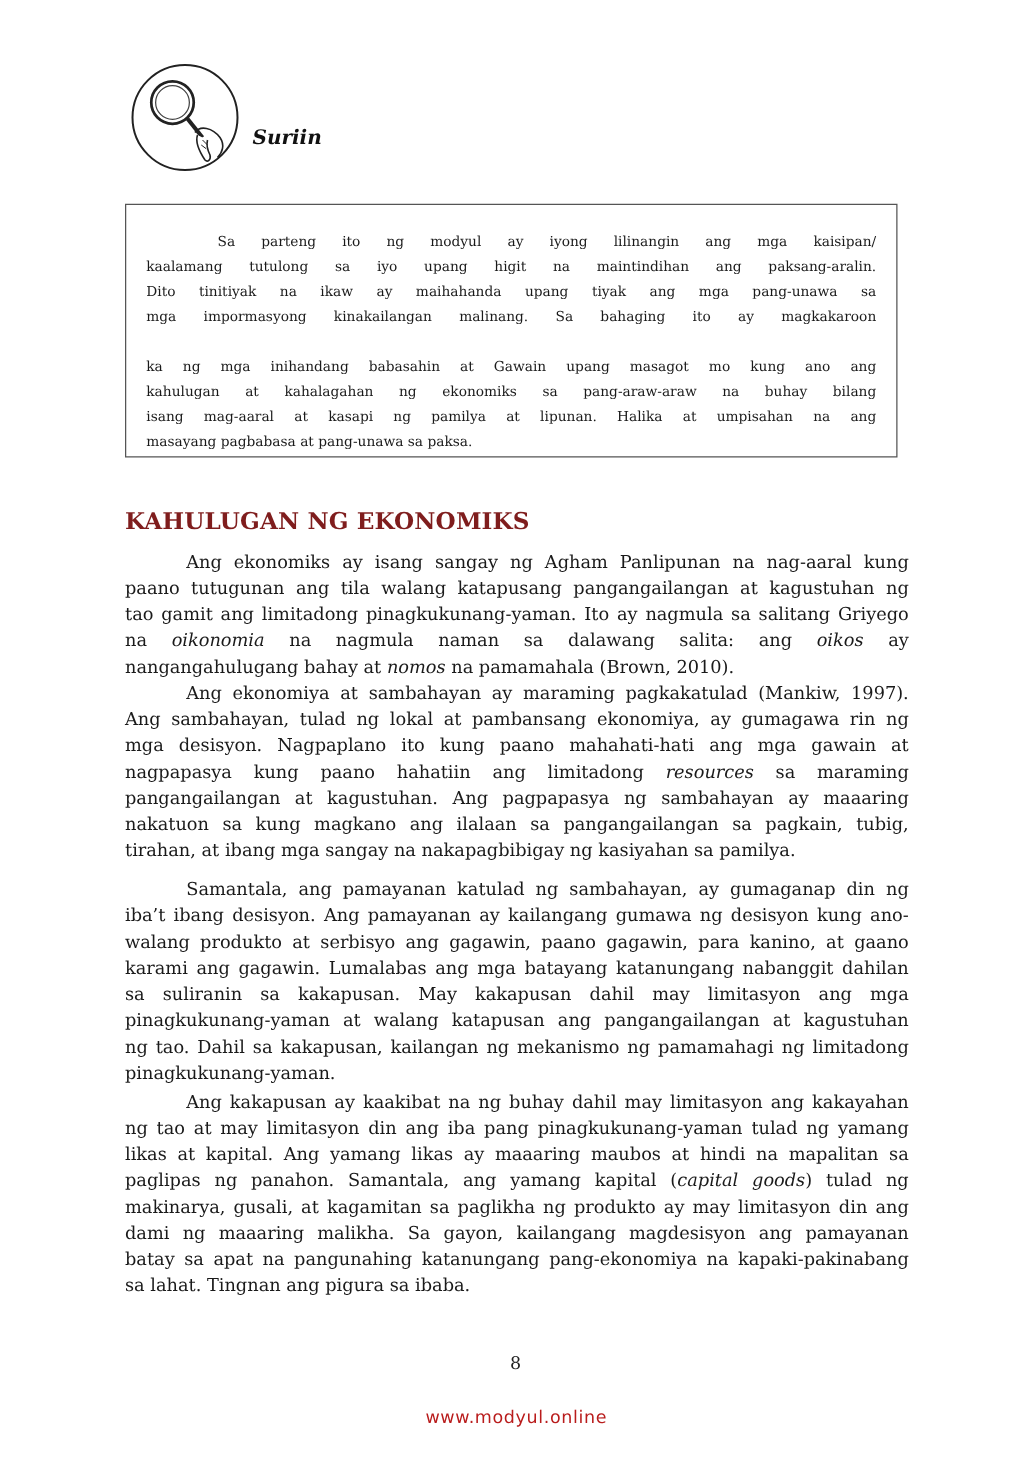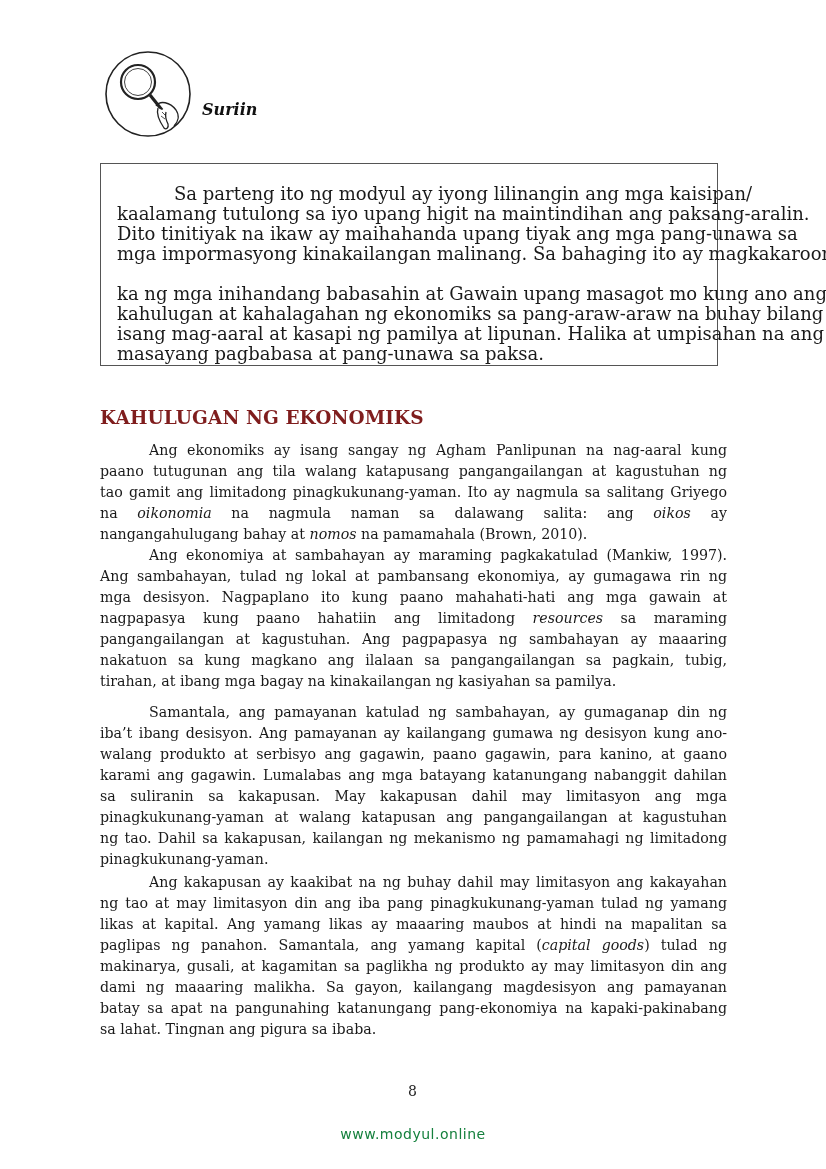--- a/index.html
+++ b/index.html
@@ -1,29 +1,29 @@
 <!DOCTYPE html>
 <html><head>
 <meta charset="utf-8">
 <style>
   html, body { margin: 0; padding: 0; background: #ffffff; }
   body { width: 826px; height: 1169px; position: relative; overflow: hidden; font-family: "DejaVu Serif", "Liberation Serif", serif; color: #1a1a1a; }
   .header { position: absolute; left: 104px; top: 50px; width: 300px; height: 110px; }
   .header .circle { position: absolute; left: 0; top: 0; width: 88px; height: 88px; }
   .header .title { position: absolute; left: 98px; top: 50px; font-family: "DejaVu Serif", serif; font-weight: bold; font-style: italic; font-size: 16px; color: #111; }
   .intro-box { position: absolute; left: 100px; top: 163px; width: 618px; height: 203px; border: 1.5px solid #555; box-sizing: border-box; }
-  .line { position: absolute; left: 16px; width: 584px; height: 20px; font-size: 18px; line-height: 20px; white-space: nowrap; text-align-last: justify; text-align: justify; }
+  .line { position: absolute; left: 16px; width: 584px; height: 20px; font-size: 11px; line-height: 20px; white-space: nowrap; text-align-last: justify; text-align: justify; }
   .line.last { text-align-last: left; }
   .line.indent { left: 73px; width: 527px; }
   .section-title { position: absolute; left: 100px; top: 407px; font-family: "DejaVu Serif", serif; font-weight: bold; font-size: 18.5px; color: #7f1d1d; letter-spacing: 0.1px; }
   .body-line { position: absolute; left: 100px; width: 627px; height: 21px; font-size: 14.2px; line-height: 21px; white-space: nowrap; text-align: justify; text-align-last: justify; }
   .body-line.indent { left: 149px; width: 578px; }
   .body-line.last { text-align-last: left; }
   .page-number { position: absolute; left: 408px; top: 1083px; font-size: 14px; color: #222; }
-  .watermark { position: absolute; left: 0; width: 826px; top: 1126px; text-align: center; font-family: "DejaVu Sans", sans-serif; font-size: 14px; color: #15803d; letter-spacing: 0.5px; }
+  .watermark { position: absolute; left: 0; width: 826px; top: 1126px; text-align: center; font-family: "DejaVu Sans", sans-serif; font-size: 14px; color: #b91c1c; letter-spacing: 0.5px; }
   i { font-style: italic; }
 </style>
 </head>
 <body>
 
 <div class="header">
   <svg class="circle" viewBox="0 0 88 88" width="88" height="88">
     <circle cx="44" cy="44" r="42" fill="#fff" stroke="#222" stroke-width="1.6"></circle>
     <circle cx="34" cy="32" r="17" fill="#fff" stroke="#222" stroke-width="2.2"></circle>
     <circle cx="34" cy="32" r="13.5" fill="none" stroke="#444" stroke-width="1"></circle>
@@ -53,21 +53,21 @@
     <div class="body-line" style="top: 461px;">paano tutugunan ang tila walang katapusang pangangailangan at kagustuhan ng</div>
     <div class="body-line" style="top: 482px;">tao gamit ang limitadong pinagkukunang-yaman. Ito ay nagmula sa salitang Griyego</div>
     <div class="body-line" style="top: 503px;">na <i>oikonomia</i> na nagmula naman sa dalawang salita: ang <i>oikos</i> ay</div>
     <div class="body-line last" style="top: 524px;">nangangahulugang bahay at <i>nomos</i> na pamamahala (Brown, 2010).</div>
     <div class="body-line indent" style="top: 545px;">Ang ekonomiya at sambahayan ay maraming pagkakatulad (Mankiw, 1997).</div>
     <div class="body-line" style="top: 566px;">Ang sambahayan, tulad ng lokal at pambansang ekonomiya, ay gumagawa rin ng</div>
     <div class="body-line" style="top: 587px;">mga desisyon. Nagpaplano ito kung paano mahahati-hati ang mga gawain at</div>
     <div class="body-line" style="top: 608px;">nagpapasya kung paano hahatiin ang limitadong <i>resources</i> sa maraming</div>
     <div class="body-line" style="top: 629px;">pangangailangan at kagustuhan. Ang pagpapasya ng sambahayan ay maaaring</div>
     <div class="body-line" style="top: 650px;">nakatuon sa kung magkano ang ilalaan sa pangangailangan sa pagkain, tubig,</div>
-    <div class="body-line last" style="top: 671px;">tirahan, at ibang mga bagay na kinakailangan ng kasiyahan sa pamilya.</div>
+    <div class="body-line last" style="top: 671px;">tirahan, at ibang mga sangay na nakapagbibigay ng kasiyahan sa pamilya.</div>
     <div class="body-line indent" style="top: 702px;">Samantala, ang pamayanan katulad ng sambahayan, ay gumaganap din ng</div>
     <div class="body-line" style="top: 723px;">iba’t ibang desisyon. Ang pamayanan ay kailangang gumawa ng desisyon kung ano-</div>
     <div class="body-line" style="top: 744px;">walang produkto at serbisyo ang gagawin, paano gagawin, para kanino, at gaano</div>
     <div class="body-line" style="top: 765px;">karami ang gagawin. Lumalabas ang mga batayang katanungang nabanggit dahilan</div>
     <div class="body-line" style="top: 786px;">sa suliranin sa kakapusan. May kakapusan dahil may limitasyon ang mga</div>
     <div class="body-line" style="top: 807px;">pinagkukunang-yaman at walang katapusan ang pangangailangan at kagustuhan</div>
     <div class="body-line" style="top: 828px;">ng tao. Dahil sa kakapusan, kailangan ng mekanismo ng pamamahagi ng limitadong</div>
     <div class="body-line last" style="top: 849px;">pinagkukunang-yaman.</div>
     <div class="body-line indent" style="top: 872px;">Ang kakapusan ay kaakibat na ng buhay dahil may limitasyon ang kakayahan</div>
     <div class="body-line" style="top: 893px;">ng tao at may limitasyon din ang iba pang pinagkukunang-yaman tulad ng yamang</div>

